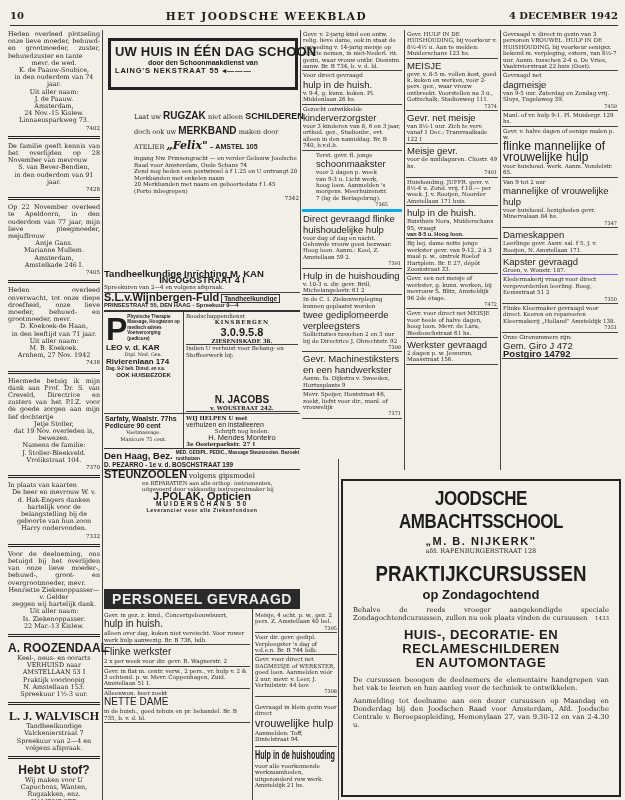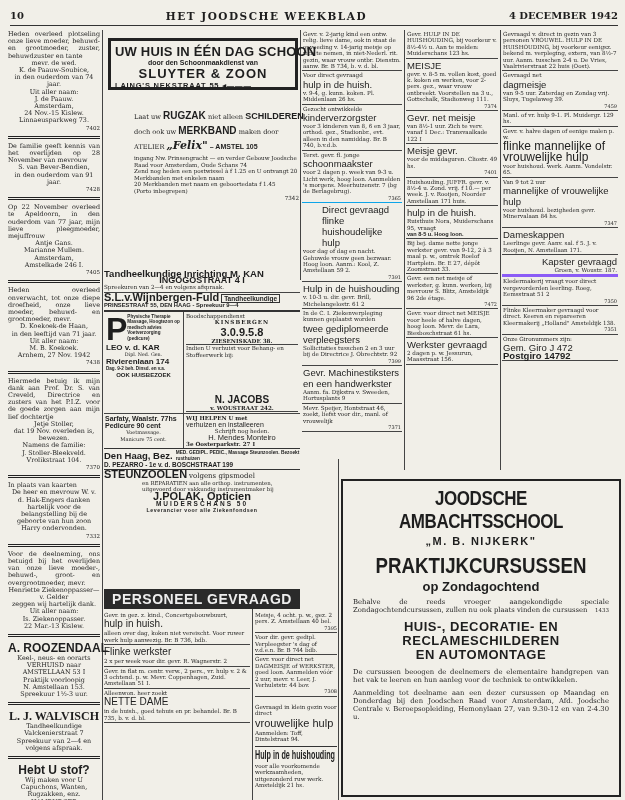--- a/index.html
+++ b/index.html
@@ -120,21 +120,20 @@
         <div class="sans bold center" style="font-size:12px; line-height:14px; white-space:nowrap;">Hebt U stof?</div>
         <div class="center">Wij maken voor U</div>
         <div class="center">Capuchons, Wanten, Rugzakken, enz.</div>
         <div class="center">HAMBURGER</div>
       </div>
     </div>
 
   <div class="box" style="position:absolute; left:104px; top:34px; width:190px; height:52px; border-width:3px; padding:3px 4px;">
     <div class="sans bold" style="font-size:13px; letter-spacing:0.2px; white-space:nowrap;">UW HUIS IN ÉÉN DAG SCHOON</div>
     <div class="sans bold center" style="font-size:7px;">door den Schoonmaakdienst van</div>
-    <div class="sans bold center" style="font-size:13px; letter-spacing:1px;">SLUYTER &amp; ZOON</div>
     <div class="sans bold" style="font-size:7.5px; letter-spacing:0.8px;"><span>LAING'S NEKSTRAAT 55</span> ◂———</div>
   </div>
 
   <div style="position:absolute; left:130px; top:108px; width:165px; font-size:6.6px; line-height:8px;">
     <div style="white-space:nowrap;"><span>Laat uw</span> <b class="sans" style="font-size:10px;">RUGZAK</b> <span>niet alleen</span> <b class="sans" style="font-size:9px;">SCHILDEREN</b></div>
     <div style="white-space:nowrap; margin-top:6px;"><span>doch ook uw</span> <b class="sans" style="font-size:10px;">MERKBAND</b> <span>maken door</span></div>
     <div style="white-space:nowrap; margin-top:6px;"><span>ATELIER</span> <i class="bold" style="font-size:11px;">„Felix"</i> <b class="sans" style="font-size:7px;">– AMSTEL 105</b></div>
     <div id="felix-body" style="margin-top:4px; font-size:5.6px; line-height:6.6px;">
         <div>ingang Nw. Prinsengracht — en verder Gebouw Joodsche Raad voor Amsterdam, Oude Schans 74</div>
         <div>Zend nog heden een postwissel à f 1.25 en U ontvangt 20 Merkbanden met enkelen naam</div>
@@ -266,28 +265,28 @@
       <div style="border-bottom:1px solid #444; padding:1px 1px; font-size:5.6px; line-height:6.4px;">
         <div>Voor direct gevraagd</div>
         <div class="sans" style="font-size:9.5px; line-height:11px;">hulp in de huish.</div>
         <div>v. 9-4, g. kunn. koken. Pl. Middenlaan 26 hs.</div>
       </div>
       <div style="border-bottom:1px solid #444; padding:1px 1px; font-size:5.6px; line-height:6.4px;">
         <div>Gezocht ontwikkelde</div>
         <div class="sans" style="font-size:9.5px; line-height:11px;">kinderverzorgster</div>
         <div>voor 3 kinderen van 8, 6 en 3 jaar, orthod. gez., Stadionbr., evt. alleen in den namiddag. Br. B 740, b.v.d.b.</div>
       </div>
-      <div style="border-bottom:1px solid #0ea5e9; padding:1px 1px; font-size:5.6px; line-height:6.4px;">
+      <div style="border-bottom:3px solid #0ea5e9; padding:1px 14px; font-size:5.6px; line-height:6.4px;">
         <div>Terst. gevr. fl. jonge</div>
         <div class="sans" style="font-size:9.5px; line-height:11px;">schoonmaakster</div>
         <div>voor 2 dagen p. week van 9-3 u. Licht werk, hoog loon. Aanmelden 's morgens. Meerhuizenstr. 7 (bg de Berlagebrug).</div>
         <div style="text-align:right; font-size:5px;">7365</div>
       </div>
       <div style="border-bottom:1px solid #444; padding:1px 1px; font-size:5.6px; line-height:6.4px;">
-        <div class="sans" style="font-size:9.5px; line-height:11px;margin-left:19px;">Direct gevraagd flinke huishoudelijke hulp</div>
+        <div class="sans" style="font-size:9.5px; line-height:11px;">Direct gevraagd flinke huishoudelijke hulp</div>
         <div>voor dag of dag en nacht. Gehuwde vrouw geen bezwaar. Hoog loon. Aanm.: Kool, Z. Amstellaan 59 2.</div>
         <div style="text-align:right; font-size:5px;">7391</div>
       </div>
       <div style="border-bottom:1px solid #444; padding:1px 1px; font-size:5.6px; line-height:6.4px;">
         <div class="sans" style="font-size:9.5px; line-height:11px;">Hulp in de huishouding</div>
         <div>v. 10-3 u. dir. gevr. Brill, Michelangelostr. 61 2</div>
       </div>
       <div style="border-bottom:1px solid #444; padding:1px 1px; font-size:5.6px; line-height:6.4px;">
         <div>In de C. I. Ziekenverpleging kunnen geplaatst worden</div>
         <div class="sans" style="font-size:9.5px; line-height:11px;">twee gediplomeerde verpleegsters</div>
@@ -365,21 +364,21 @@
       <div style="border-bottom:1px solid #444; padding:1px 1px; font-size:5.6px; line-height:6.4px;">
         <div>Van 9 tot 2 uur</div>
         <div class="sans" style="font-size:9.5px; line-height:11px;">mannelijke of vrouwelijke hulp</div>
         <div>voor huishoud. bezigheden gevr. Minervalaan 84 hs.</div>
         <div style="text-align:right; font-size:5px;">7347</div>
       </div>
       <div style="border-bottom:1px solid #444; padding:1px 1px; font-size:5.6px; line-height:6.4px;">
         <div class="sans" style="font-size:9.5px; line-height:11px;">Dameskappen</div>
         <div>Leerlinge gevr. Aanv. sal. f 5. J. v. Rooijen, N. Amstellaan 171.</div>
       </div>
-      <div style="border-bottom:3px solid #8b5cf6; padding:1px 1px; font-size:5.6px; line-height:6.4px;text-align:right;">
+      <div style="border-bottom:1px solid #8b5cf6; padding:1px 1px; font-size:5.6px; line-height:6.4px;">
         <div class="sans" style="font-size:9.5px; line-height:11px;">Kapster gevraagd</div>
         <div>Groen, v. Woustr. 187.</div>
       </div>
       <div style="border-bottom:1px solid #444; padding:1px 1px; font-size:5.6px; line-height:6.4px;">
         <div>Kledermakerij vraagt voor direct vergevorderden leerling. Roeg, Eemsstraat 51 2</div>
         <div style="text-align:right; font-size:5px;">7350</div>
       </div>
       <div style="border-bottom:1px solid #444; padding:1px 1px; font-size:5.6px; line-height:6.4px;">
         <div>Flinke Kleermaker gevraagd voor direct. Keeren en repareeren Kleermakerij „Holland" Amsteldijk 138.</div>
         <div style="text-align:right; font-size:5px;">7351</div>
@@ -387,20 +386,21 @@
       <div style="border-bottom:1px solid #444; padding:1px 1px; font-size:5.6px; line-height:6.4px;">
         <div>Onze Gironummers zijn:</div>
         <div class="sans" style="font-size:9.5px; line-height:11px;">Gem. Giro J 472</div>
         <div class="sans bold" style="font-size:9.5px;">Postgiro 14792</div>
       </div>
     </div>
 
   <div class="box" style="position:absolute; left:337px; top:475px; width:280px; height:318px; border-width:2px; padding:6px 10px; background:#f1efe8;">
     <div class="sans bold center" style="font-size:20px; letter-spacing:-0.5px; transform:scaleX(0.85);">JOODSCHE AMBACHTSSCHOOL</div>
     <div class="sans bold center" style="font-size:11px; letter-spacing:1.5px; margin-top:2px;">„M. B. NIJKERK"</div>
+    <div class="center" style="font-size:6.5px;">afd. RAPENBURGERSTRAAT 128</div>
     <div class="sans bold center" style="font-size:22px; margin-top:6px; transform:scaleX(0.85);">PRAKTIJKCURSUSSEN</div>
     <div class="sans bold center" style="font-size:13px;">op Zondagochtend</div>
     <div style="font-size:6.8px; line-height:8px; margin-top:4px; text-align:justify;"><span>Behalve de reeds vroeger aangekondigde speciale Zondagochtendcursussen, zullen nu ook plaats vinden de cursussen</span> <span class="num">1433</span></div>
     <div id="school-subjects" class="sans bold center" style="font-size:13px; line-height:14px; margin:6px 0; letter-spacing:0.5px;">
         <div>HUIS-, DECORATIE- EN</div>
         <div>RECLAMESCHILDEREN</div>
         <div>EN AUTOMONTAGE</div>
       </div>
     <div style="font-size:6.8px; line-height:8px; text-align:justify;">De cursussen beoogen de deelnemers de elementaire handgrepen van het vak te leeren en hun aanleg voor de techniek te ontwikkelen.</div>
     <div style="font-size:6.8px; line-height:8px; text-align:justify; margin-top:5px;">Aanmelding tot deelname aan een dezer cursussen op Maandag en Donderdag bij den Joodschen Raad voor Amsterdam, Afd. Joodsche Centrale v. Beroepsopleiding, Hemonylaan 27, van 9.30-12 en van 2-4.30 u.</div>

